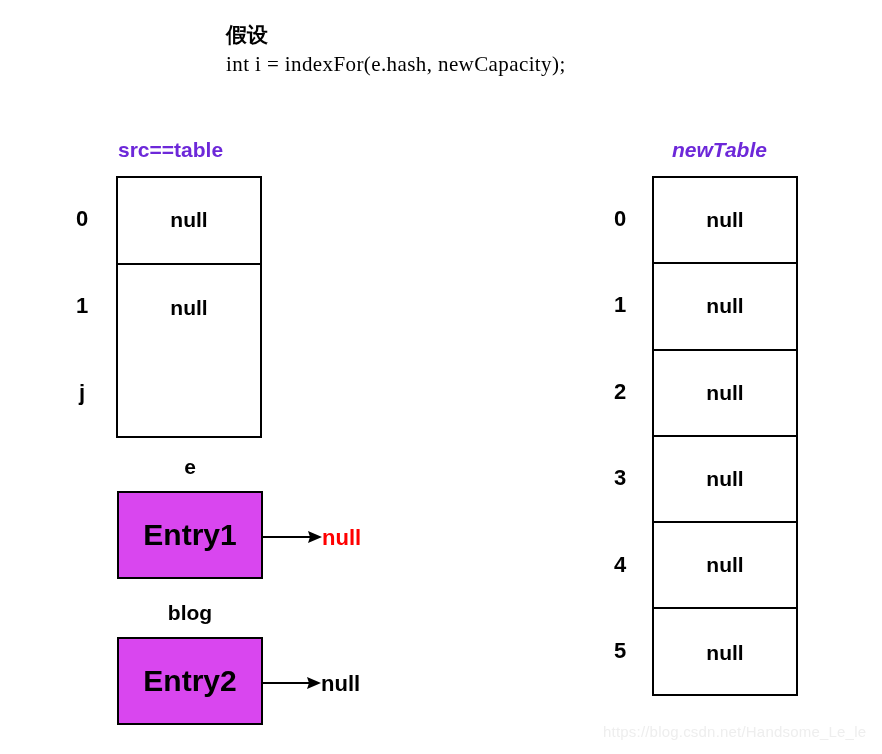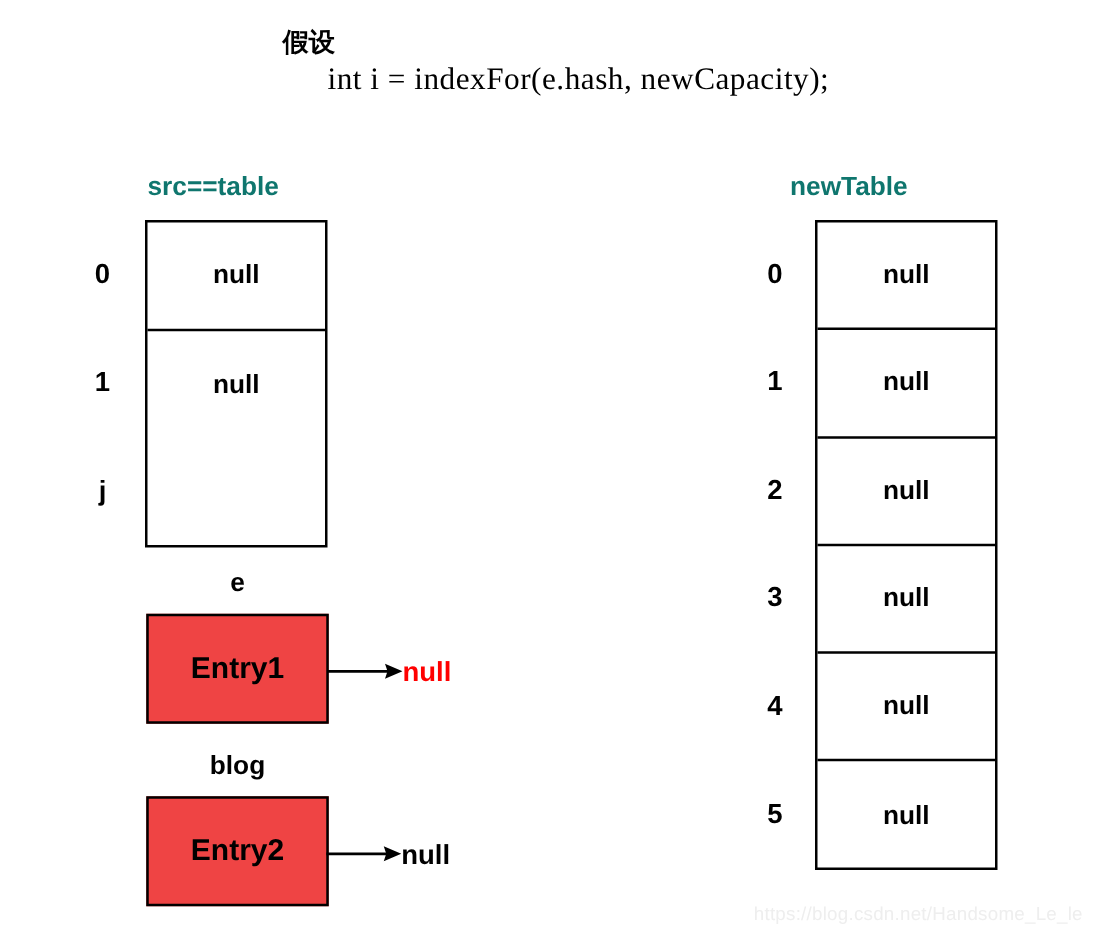--- a/index.html
+++ b/index.html
@@ -30,39 +30,38 @@
     font-family: "Liberation Sans", sans-serif;
     font-weight: bold;
     font-size: 21px;
     line-height: 29px;
     white-space: pre;
     color: #000;
   }
   .caption-line-code {
     font-family: "Liberation Serif", serif;
     font-weight: normal;
-    font-size: 25px;
+    font-size: 21px;
     line-height: 30px;
     letter-spacing: 0.4px;
     white-space: pre;
     color: #000;
-    margin-left: 36px;
   }
 
   
   .tbl-header {
     position: absolute;
     font-family: "Liberation Sans", sans-serif;
     font-weight: bold;
     font-size: 21px;
     white-space: nowrap;
-    color: #0f766e;
+    color: #6d28d9;
   }
   #src-table-header { left: 118px; top: 138px; }
-  #new-table-header { left: 632px; top: 138px; }
+  #new-table-header { left: 672px; top: 138px; font-style: italic; }
 
   
   .bucket-table {
     position: absolute;
     border: 2px solid #000;
     box-sizing: border-box;
     background: #fff;
   }
   .bucket-cell {
     position: relative;
@@ -102,27 +101,27 @@
     font-weight: bold;
     font-size: 21px;
     color: #000;
     text-align: center;
     white-space: nowrap;
   }
   .node-box {
     position: absolute;
     border: 2px solid #000;
     box-sizing: border-box;
-    background: #ef4444;
+    background: #d946ef;
     display: flex;
     align-items: center;
     justify-content: center;
     font-family: "Liberation Sans", sans-serif;
     font-weight: bold;
-    font-size: 24px;
+    font-size: 30px;
     color: #000;
   }
   #e-box    { left: 117px; top: 491px; width: 146px; height: 88px; }
   #next-box { left: 117px; top: 637px; width: 146px; height: 88px; }
 
   .node-arrow {
     position: absolute;
     height: 18px;
   }
   #e-arrow    { left: 262px; top: 528px; width: 60px; }

